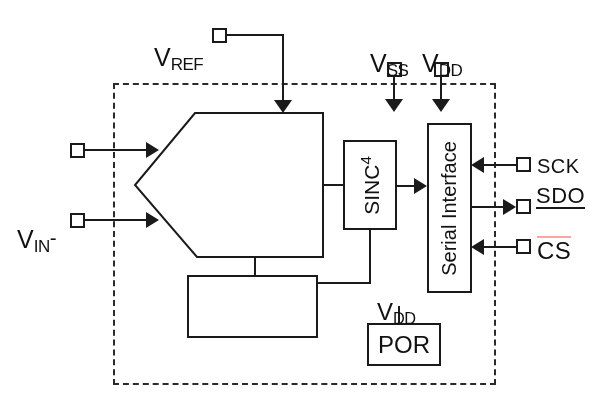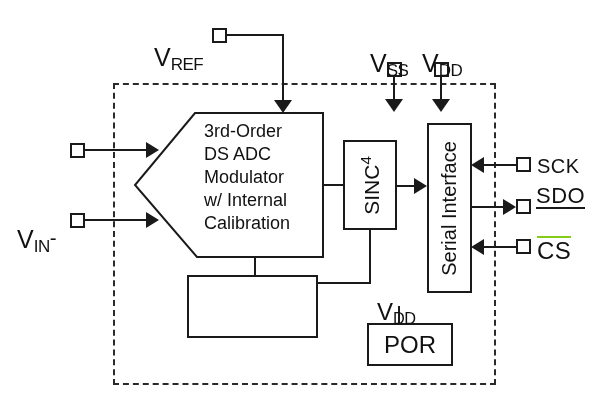--- a/index.html
+++ b/index.html
@@ -15,21 +15,21 @@
   .arrow.down{border-left:9px solid transparent;border-right:9px solid transparent;border-top:13px solid #1a1a1a;}
   .arrow.right{border-top:8px solid transparent;border-bottom:8px solid transparent;border-left:13px solid #1a1a1a;}
   .arrow.left{border-top:8px solid transparent;border-bottom:8px solid transparent;border-right:13px solid #1a1a1a;}
   .label{position:absolute;white-space:nowrap;}
   .pinlabel{font-size:25px;line-height:1;margin-top:19px;}
   .sub{font-size:0.68em;vertical-align:-0.24em;letter-spacing:-0.5px;}
   .suffix{font-size:0.82em;vertical-align:0.14em;}
   .siglabel{font-size:23px;line-height:1;letter-spacing:0.5px;}
   .stack{font-size:22px;line-height:21px;letter-spacing:0.5px;text-align:left;text-decoration:underline;}
   .stack .over{border-bottom:2px solid #1a1a1a;display:inline-block;padding-bottom:1px;}
-  .overline{border-top:2px solid #84cc16;display:inline-block;padding-top:1px;}
+  .overline{border-top:2px solid #fca5a5;display:inline-block;padding-top:1px;}
   .modtext{position:absolute;font-size:18px;line-height:23px;text-align:left;}
   .vtext{transform:rotate(-90deg);white-space:nowrap;font-size:20px;}
   .vtext sup{font-size:0.72em;}
   .osc{font-size:19px;line-height:23px;}
   .por{font-size:24px;}
   svg{position:absolute;}
 </style>
 </head>
 <body>
 
@@ -70,42 +70,35 @@
   <div class="arrow right" style="left:503px;top:199px;"></div>
 
   <div class="wire" style="left:483px;top:246px;width:34px;height:2px;"></div>
   <div class="arrow left" style="left:471px;top:239px;"></div>
 
   <div class="wire" style="left:398px;top:306px;width:2px;height:18px;"></div>
 
   <svg width="210" height="160" style="left:128px;top:108px;">
     <polygon points="67,5 195,5 195,149 69,149 7,77" fill="#ffffff" stroke="#1a1a1a" stroke-width="2"></polygon>
   </svg>
-  <div class="modtext" style="left:204px;top:120px;width:118px;">
-    <div>3rd-Order</div>
-    <div>DS ADC</div>
-    <div>Modulator</div>
-    <div>w/ Internal</div>
-    <div>Calibration</div>
-  </div>
 
   <div class="box" style="left:343px;top:140px;width:54px;height:90px;">
     <span class="vtext" style="font-size:21px;"><span>SINC</span><sup>4</sup></span>
   </div>
 
   <div class="box" style="left:427px;top:123px;width:45px;height:170px;">
     <span class="vtext">Serial Interface</span>
   </div>
 
   <div class="box osc" style="left:187px;top:275px;width:131px;height:63px;">
     <div>
     </div>
   </div>
 
-  <div class="box por" style="left:367px;top:323px;width:86px;height:43px;">
+  <div class="box por" style="left:367px;top:323px;width:74px;height:43px;">
     <span>POR</span>
   </div>
 
   <div class="pin" style="left:212px;top:28px;"></div>
   <div class="pin" style="left:387px;top:62px;"></div>
   <div class="pin" style="left:434px;top:62px;"></div>
   <div class="pin" style="left:70px;top:143px;"></div>
   <div class="pin" style="left:70px;top:213px;"></div>
   <div class="pin" style="left:516px;top:157px;"></div>
   <div class="pin" style="left:516px;top:199px;"></div>

